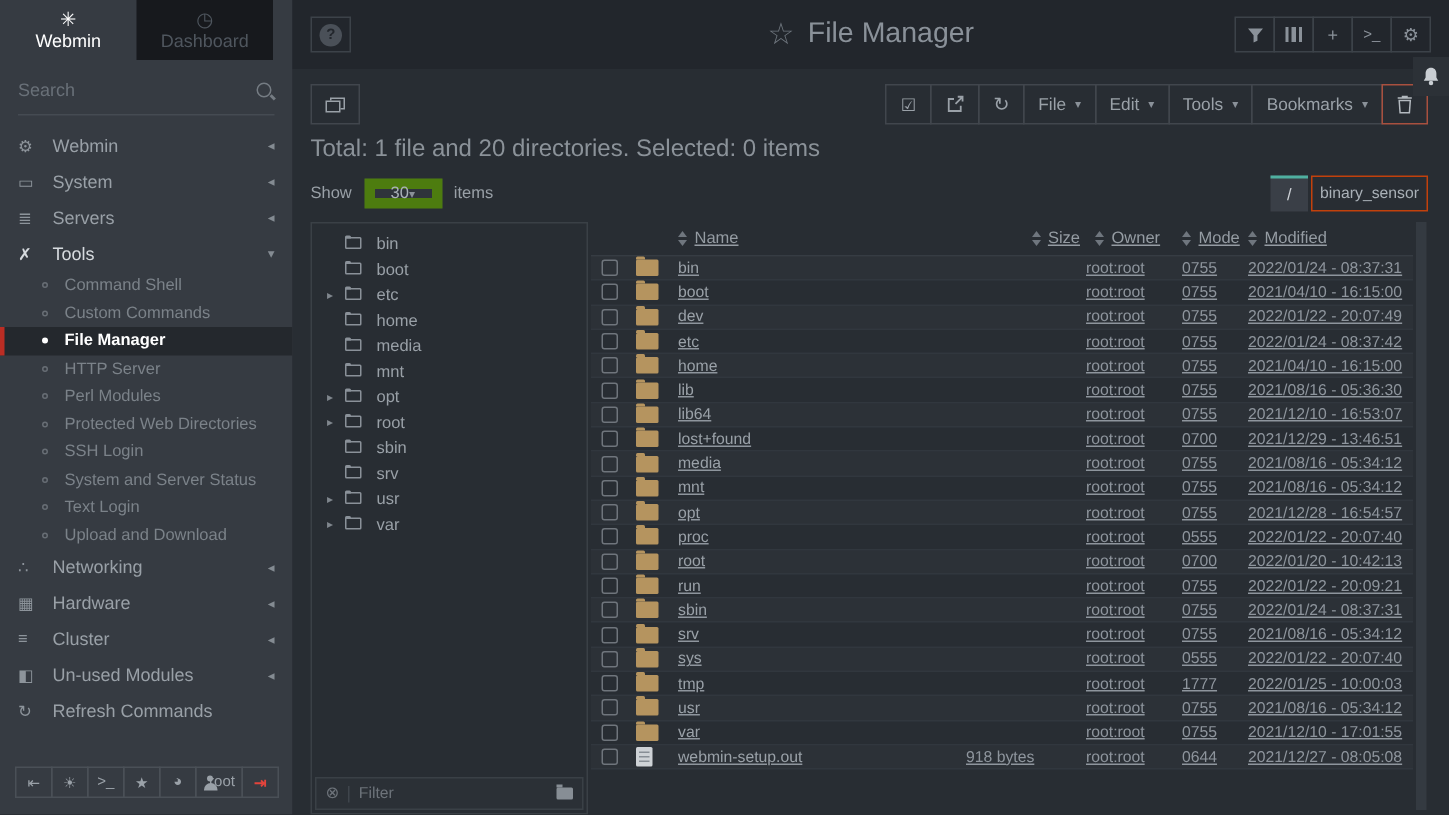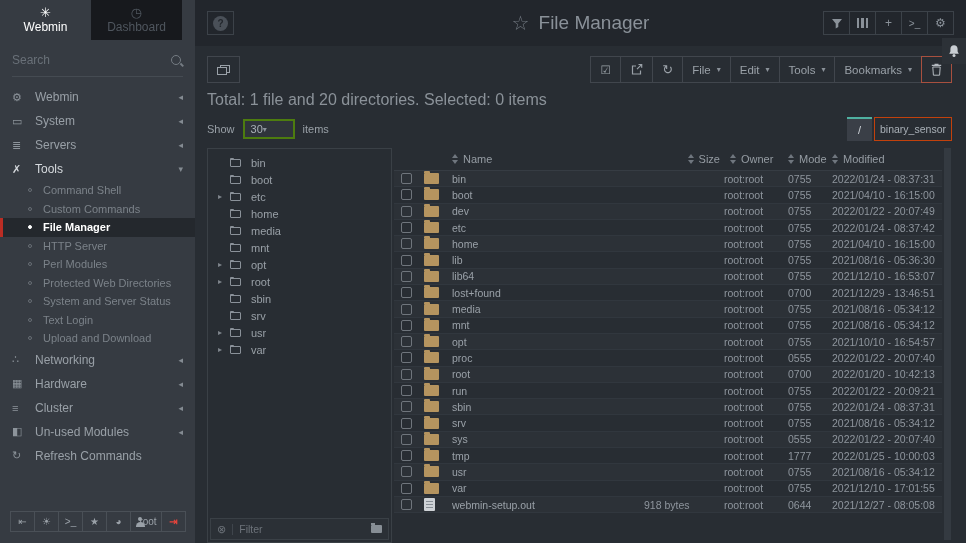--- a/index.html
+++ b/index.html
@@ -55,21 +55,21 @@
   .tbtn{height:27px;min-width:31px;padding:0 9px;border:1px solid #41464d;background:transparent;color:#9aa1a8;font-size:11.5px;
         display:flex;align-items:center;justify-content:center;gap:6px;cursor:pointer;margin-left:-1px;box-sizing:border-box;}
   .tbtn .caret{font-size:8px;color:#8a9199;}
   .tbtn.trash{border:1px solid #a8503f;}
   .clone{position:relative;width:13px;height:10px;}
   .clone::before{content:"";position:absolute;right:0;top:0;width:8px;height:6px;border:1px solid #9aa1a8;}
   .clone::after{content:"";position:absolute;left:0;bottom:0;width:8px;height:6px;border:1px solid #9aa1a8;background:#282d33;}
   .total-line{padding:8px 12px 0;font-size:16px;color:#8b9299;flex:0 0 auto;}
   .controls{display:flex;align-items:center;justify-content:space-between;padding:8px 14px 7px 12px;flex:0 0 auto;}
   .show-group{display:flex;align-items:center;gap:8px;font-size:11px;color:#99a0a7;}
-  .select{width:52px;height:20px;background:#2f343b;border:2px solid #4d7c0f;display:flex;align-items:center;justify-content:flex-start;
+  .select{width:52px;height:20px;background:#2f343b;border:7px solid #4d7c0f;display:flex;align-items:center;justify-content:center;
         padding:0 6px;color:#aab1b8;font-size:11px;cursor:pointer;box-sizing:border-box;}
   .select .caret{font-size:8px;color:#8a9199;}
   .path-group{display:flex;align-items:stretch;}
   .root-btn{width:25px;height:24px;background:#3a3f47;border-top:2px solid #4fb0a0;color:#cfd3d8;font-size:11px;
         display:flex;align-items:center;justify-content:center;cursor:pointer;box-sizing:border-box;}
   .path-input{width:78px;height:24px;margin-left:2px;background:transparent;border:1px solid #c2410c;color:#a9b0b7;font-size:10.5px;
         display:flex;align-items:center;justify-content:center;box-sizing:border-box;}
   .content{display:flex;gap:2px;padding:0 14px 0 12px;flex:1;min-height:0;}
   
   .tree-panel{width:185px;flex:0 0 185px;border:1px solid #3a4046;display:flex;flex-direction:column;box-sizing:border-box;}
@@ -88,21 +88,21 @@
   .f-o::before{content:"";position:absolute;top:-2px;left:-1px;width:4px;height:2px;background:#8a9199;border-radius:1px 1px 0 0;}
   .f-f{width:15px;height:11px;background:#b5945f;border-radius:1px;}
   .f-f::before{content:"";position:absolute;top:-2px;left:0;width:6px;height:2px;background:#b5945f;border-radius:1px 1px 0 0;}
   .f-sm{width:11px;height:8px;background:#878e95;border-radius:1px;}
   .f-sm::before{content:"";position:absolute;top:-2px;left:0;width:4px;height:2px;background:#878e95;}
   .doc{width:11px;height:13px;background:#ced2d6;border-radius:1px;position:relative;display:inline-block;}
   .doc::before{content:"";position:absolute;left:2px;right:2px;top:3px;height:1px;background:#878e95;box-shadow:0 3px 0 #878e95,0 6px 0 #878e95;}
   
   .table-panel{flex:1;position:relative;min-width:0;padding-right:10px;}
   .scroll-track{position:absolute;right:1px;top:0;bottom:3px;width:7px;background:#343a41;}
-  .thead,.trow{display:grid;grid-template-columns:26px 32px 1fr 80px 64px 44px 110px;align-items:center;}
+  .thead,.trow{display:grid;grid-template-columns:26px 32px 1fr 80px 64px 44px 110px;align-items:center;text-decoration:underline;}
   .thead{height:22px;font-size:11px;color:#959ca3;border-bottom:1px solid #363c43;}
   .th{display:flex;align-items:center;gap:5px;}
   .th.right{justify-content:flex-end;padding-right:4px;}
   .sort{display:inline-flex;flex-direction:column;gap:2px;}
   .sort b{width:0;height:0;border-left:3.5px solid transparent;border-right:3.5px solid transparent;display:block;}
   .sort .u{border-bottom:4px solid #6f767e;}
   .sort .d{border-top:4px solid #6f767e;}
   .trow{height:16.3px;font-size:10.5px;color:#8e959d;border-bottom:1px solid #31373e;cursor:pointer;box-sizing:border-box;}
   .trow:nth-child(odd){background:rgba(255,255,255,0.02);}
   .trow .name{color:#9aa1a8;}
@@ -170,20 +170,24 @@
       <div class="sub-item">
         <span class="bullet"></span>
         <span class="sub-lbl">Perl Modules</span>
       </div>
       <div class="sub-item">
         <span class="bullet"></span>
         <span class="sub-lbl">Protected Web Directories</span>
       </div>
       <div class="sub-item">
         <span class="bullet"></span>
+        <span class="sub-lbl">SSH Login</span>
+      </div>
+      <div class="sub-item">
+        <span class="bullet"></span>
         <span class="sub-lbl">System and Server Status</span>
       </div>
       <div class="sub-item">
         <span class="bullet"></span>
         <span class="sub-lbl">Text Login</span>
       </div>
       <div class="sub-item">
         <span class="bullet"></span>
         <span class="sub-lbl">Upload and Download</span>
       </div>
@@ -562,21 +566,21 @@
           </div>
           <div class="trow">
             <span class="cb"></span>
             <span class="icon-cell">
               <span class="f f-f"></span>
             </span>
             <div class="name">opt</div>
             <div class="size"></div>
             <div class="owner">root:root</div>
             <div class="mode">0755</div>
-            <div class="modified">2021/10/10 - 16:54:57</div>
+            <div class="modified">2021/12/28 - 16:54:57</div>
           </div>
           <div class="trow">
             <span class="cb"></span>
             <span class="icon-cell">
               <span class="f f-f"></span>
             </span>
             <div class="name">proc</div>
             <div class="size"></div>
             <div class="owner">root:root</div>
             <div class="mode">0555</div>

